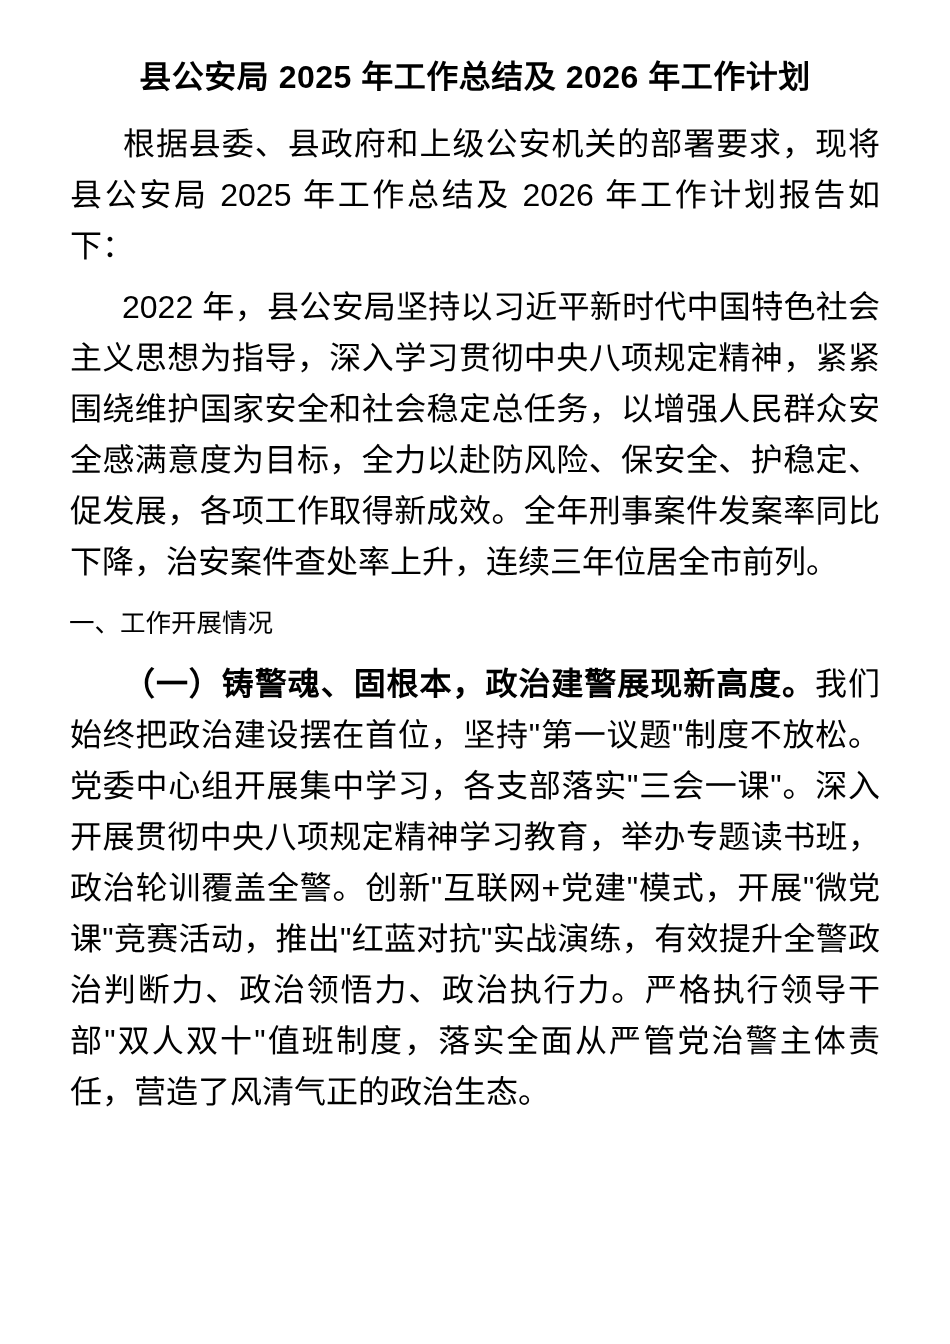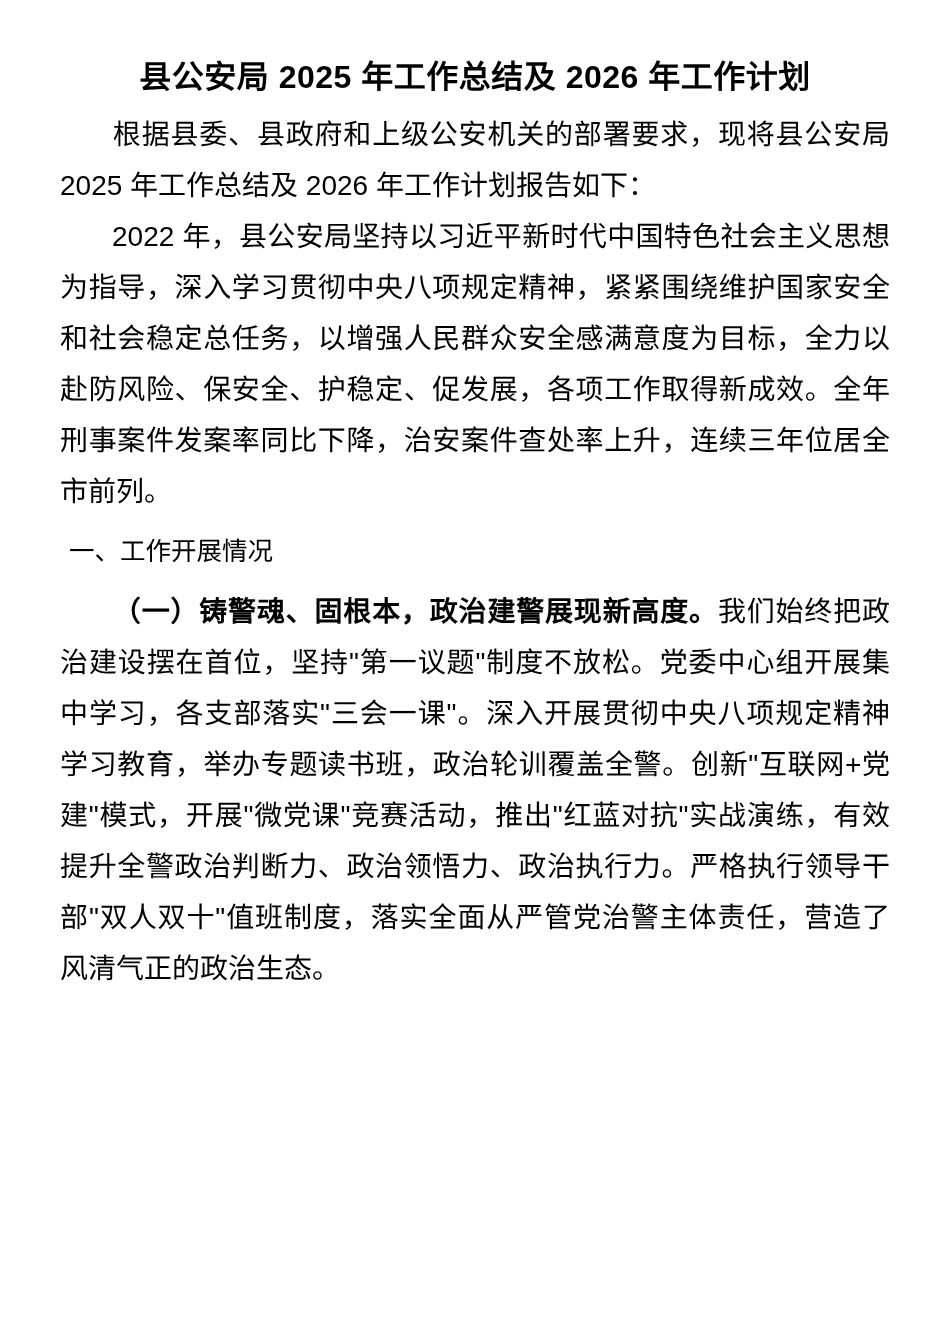--- a/index.html
+++ b/index.html
@@ -27,26 +27,26 @@
     text-align: center;
     line-height: 1.35;
     letter-spacing: 0.5px;
     margin: 0;
     padding-top: 56px;
     padding-bottom: 10px;
     white-space: nowrap;
   }
 
   .para {
-    font-size: 28px;
+    font-size: 32px;
     line-height: 51px;
     text-align: justify;
     text-justify: inter-ideograph;
     text-align-last: left;
-    margin: 0;
+    margin: 10px;
     letter-spacing: 0px;
     word-break: break-all;
   }
 
   .para .indent {
     display: inline-block;
     width: 52px;
   }
 
   .para b,

